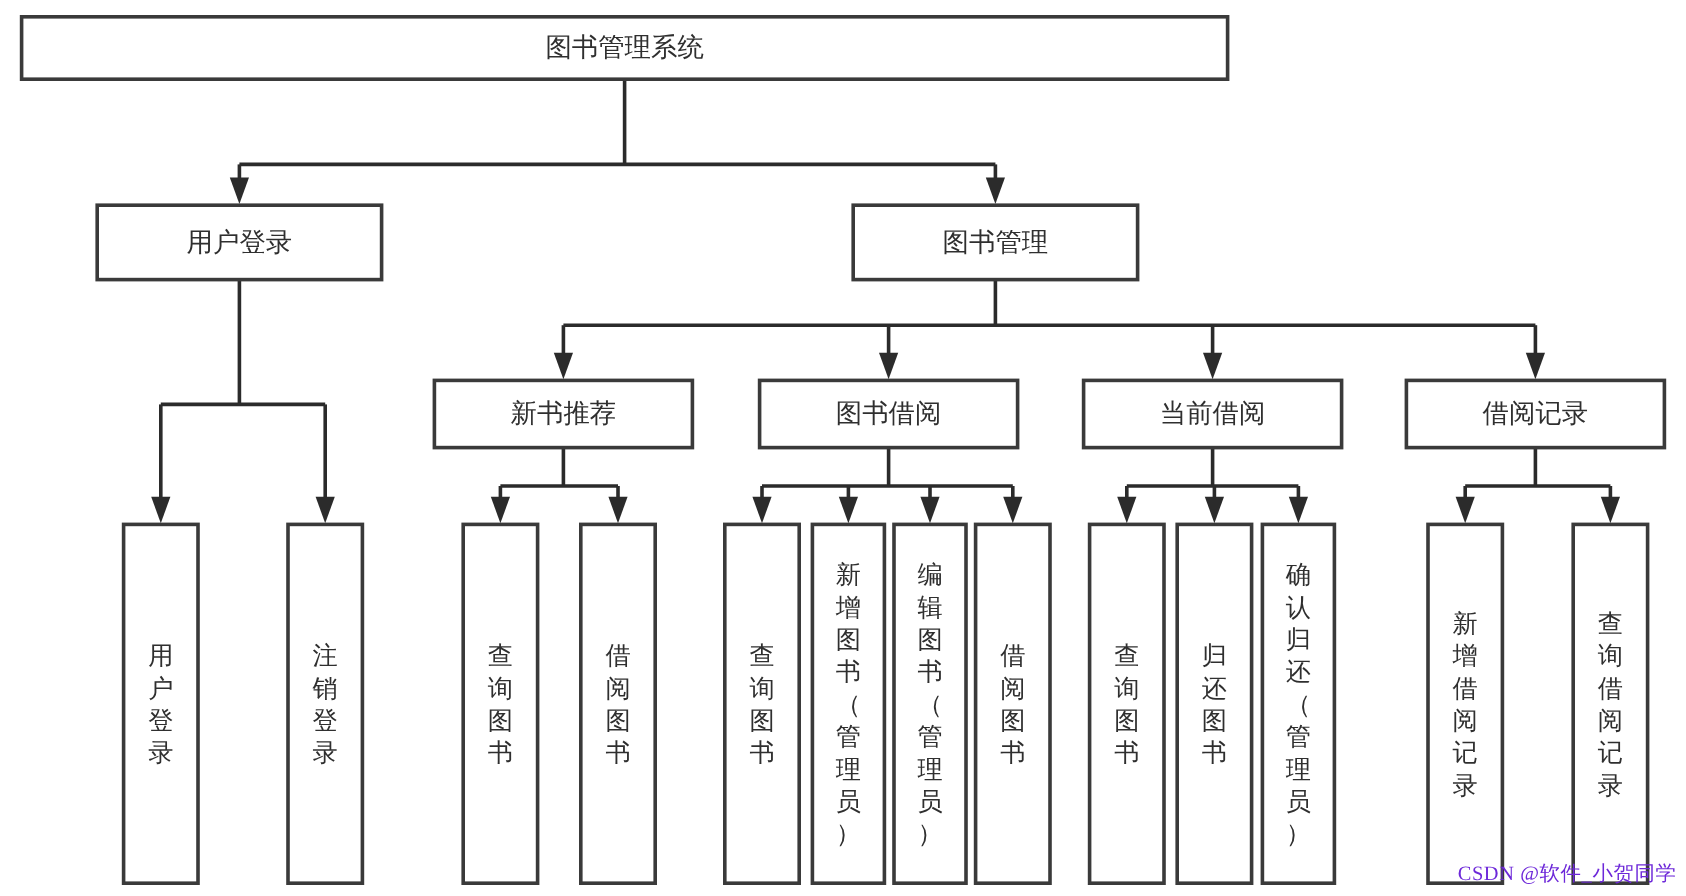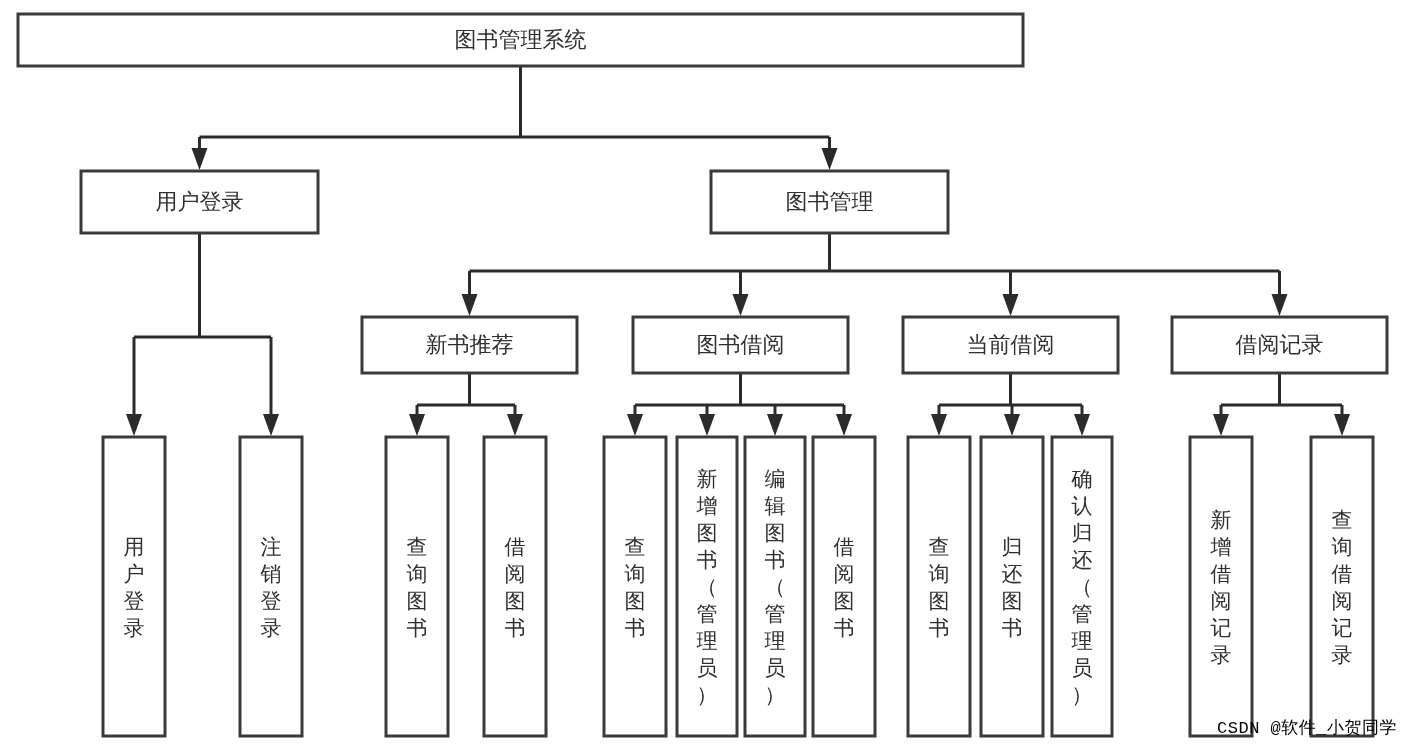--- a/index.html
+++ b/index.html
@@ -51,23 +51,23 @@
   .node-label-vertical {
     font-family: "Liberation Sans", "DejaVu Sans", sans-serif;
     fill: #2f2f2f;
     font-size: 21px;
     text-anchor: middle;
   }
   .watermark {
     position: absolute;
     right: 8px;
     bottom: 6px;
-    font-family: Liberation Mono, monospace;
+    font-family: Liberation Serif, serif;
     font-size: 17px;
-    color: #000000;
+    color: #6d28d9;
     letter-spacing: 0.5px;
     user-select: none;
     pointer-events: none;
   }
 </style>
 </head>
 <body>
 
 <div id="diagram-canvas">
   <svg class="flow-svg" id="flow-svg" viewBox="0 0 1405 747" xmlns="http://www.w3.org/2000/svg">

